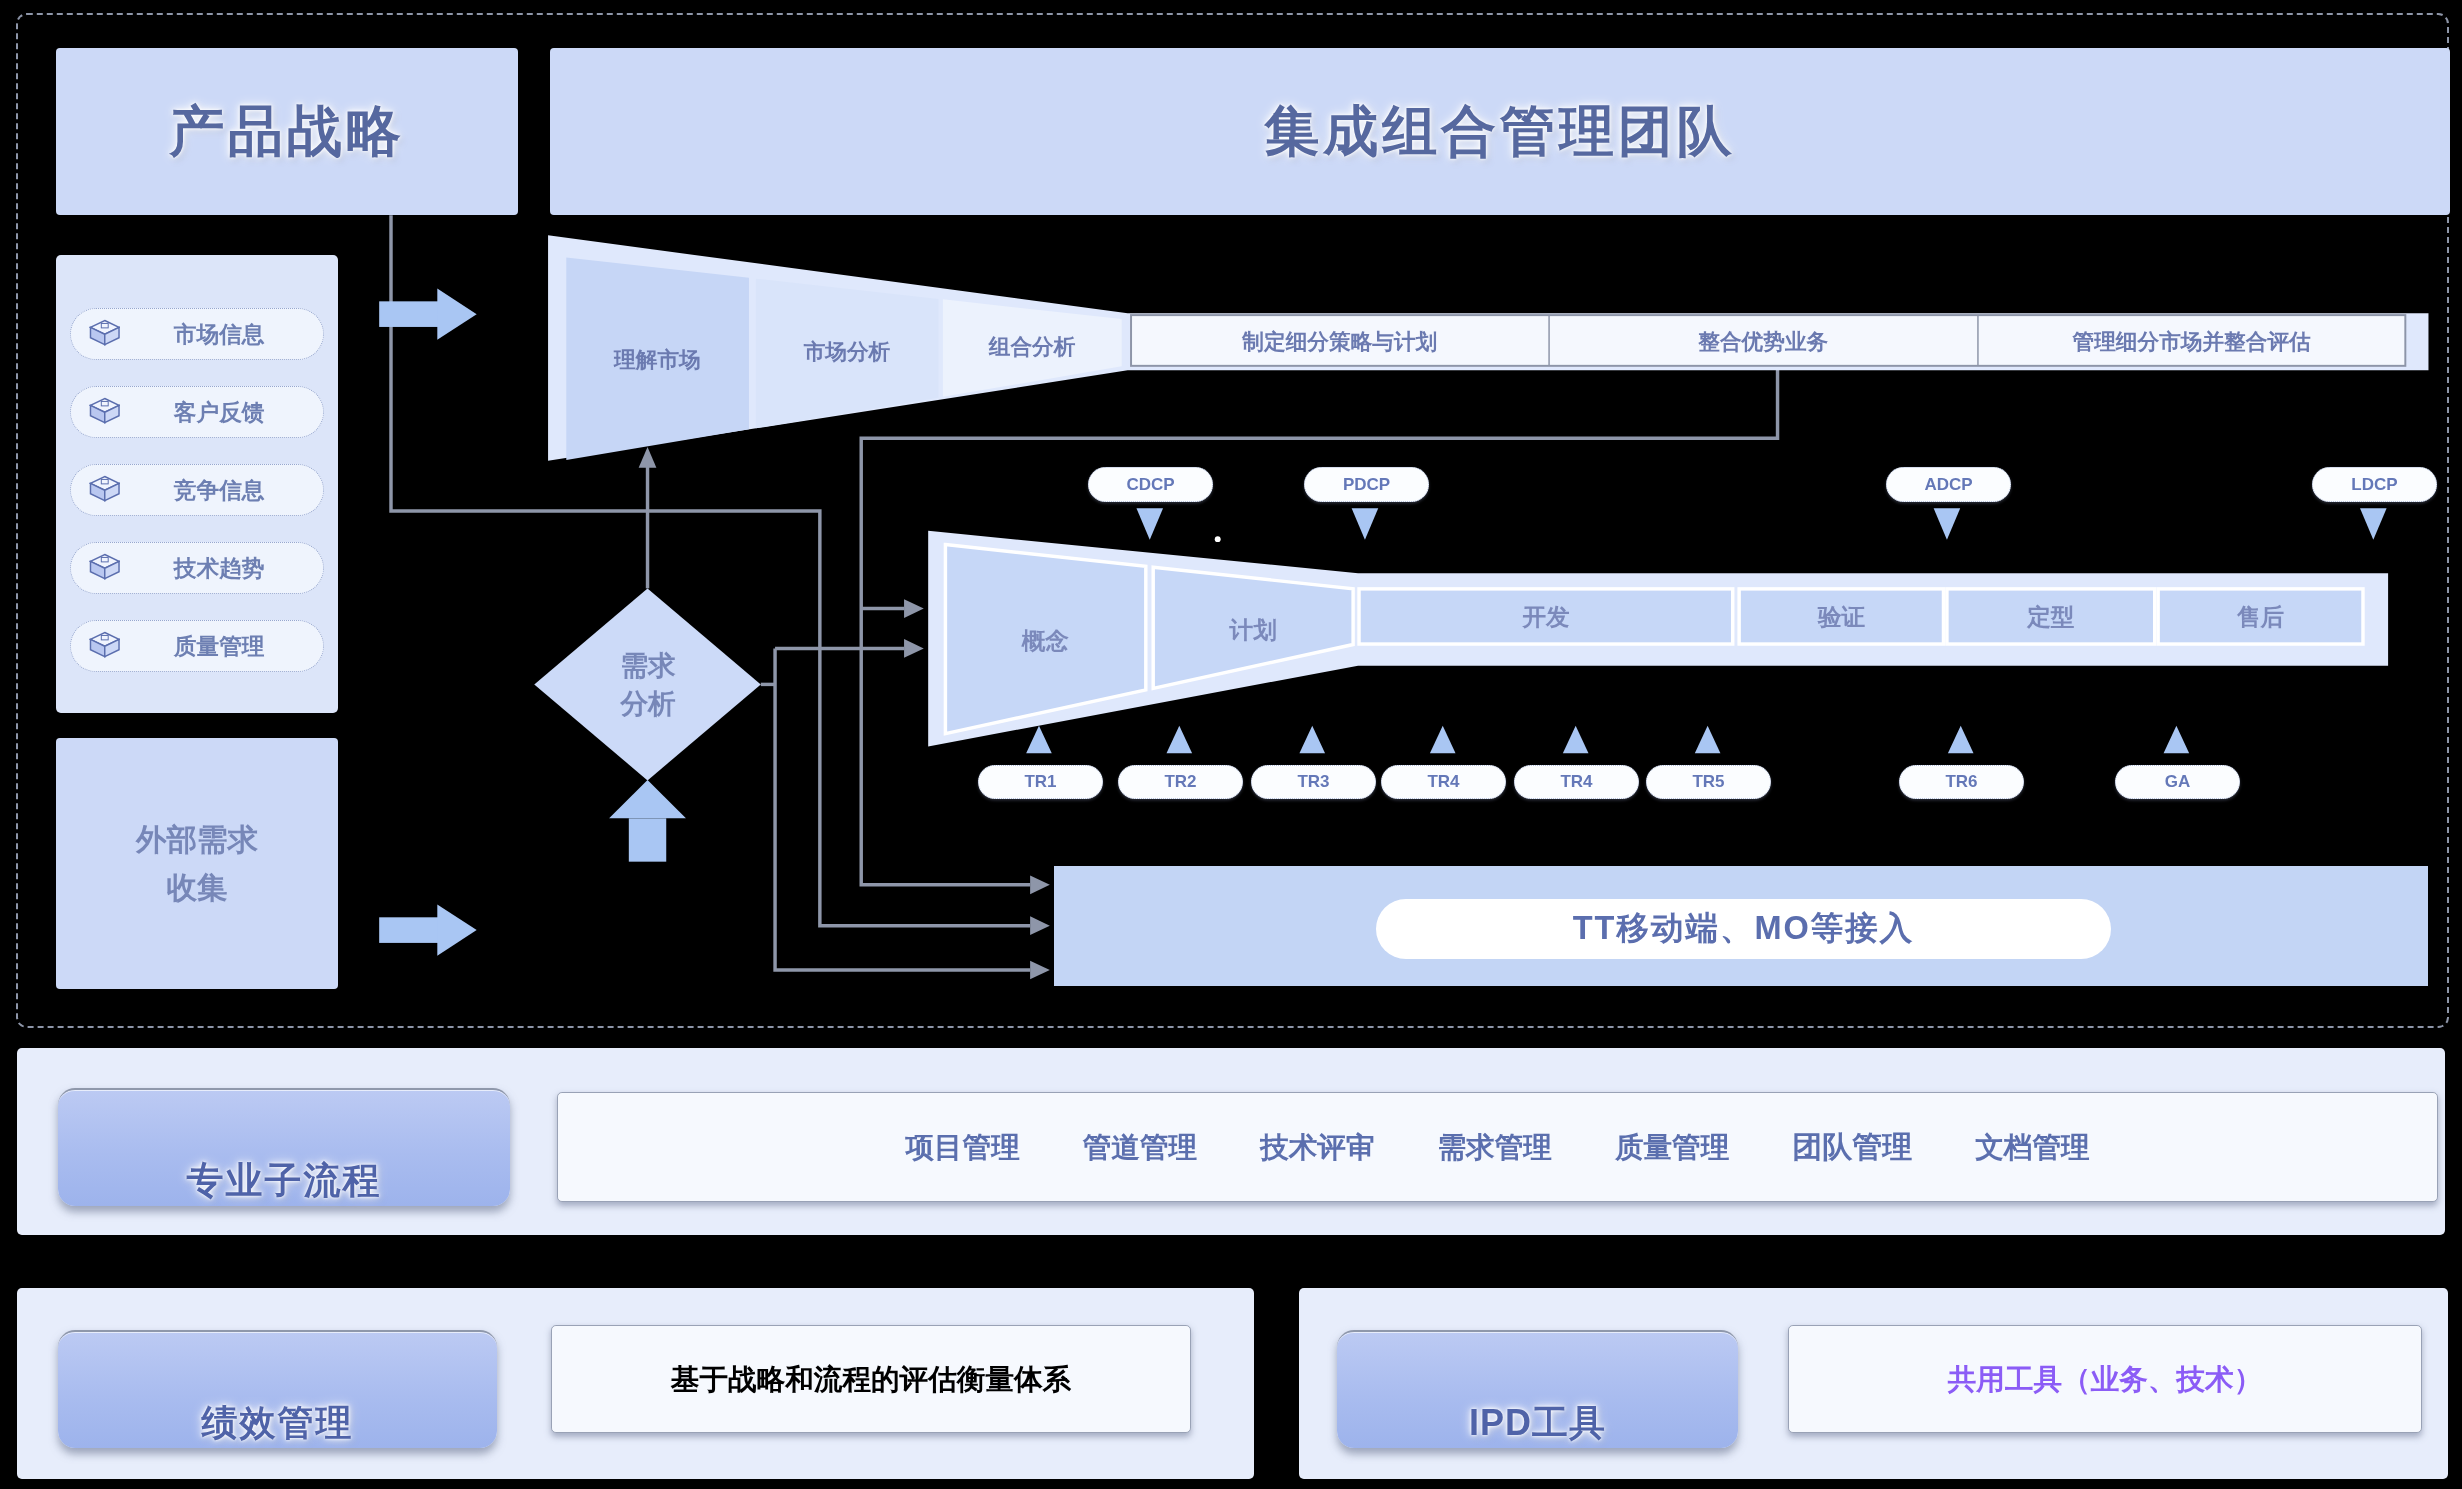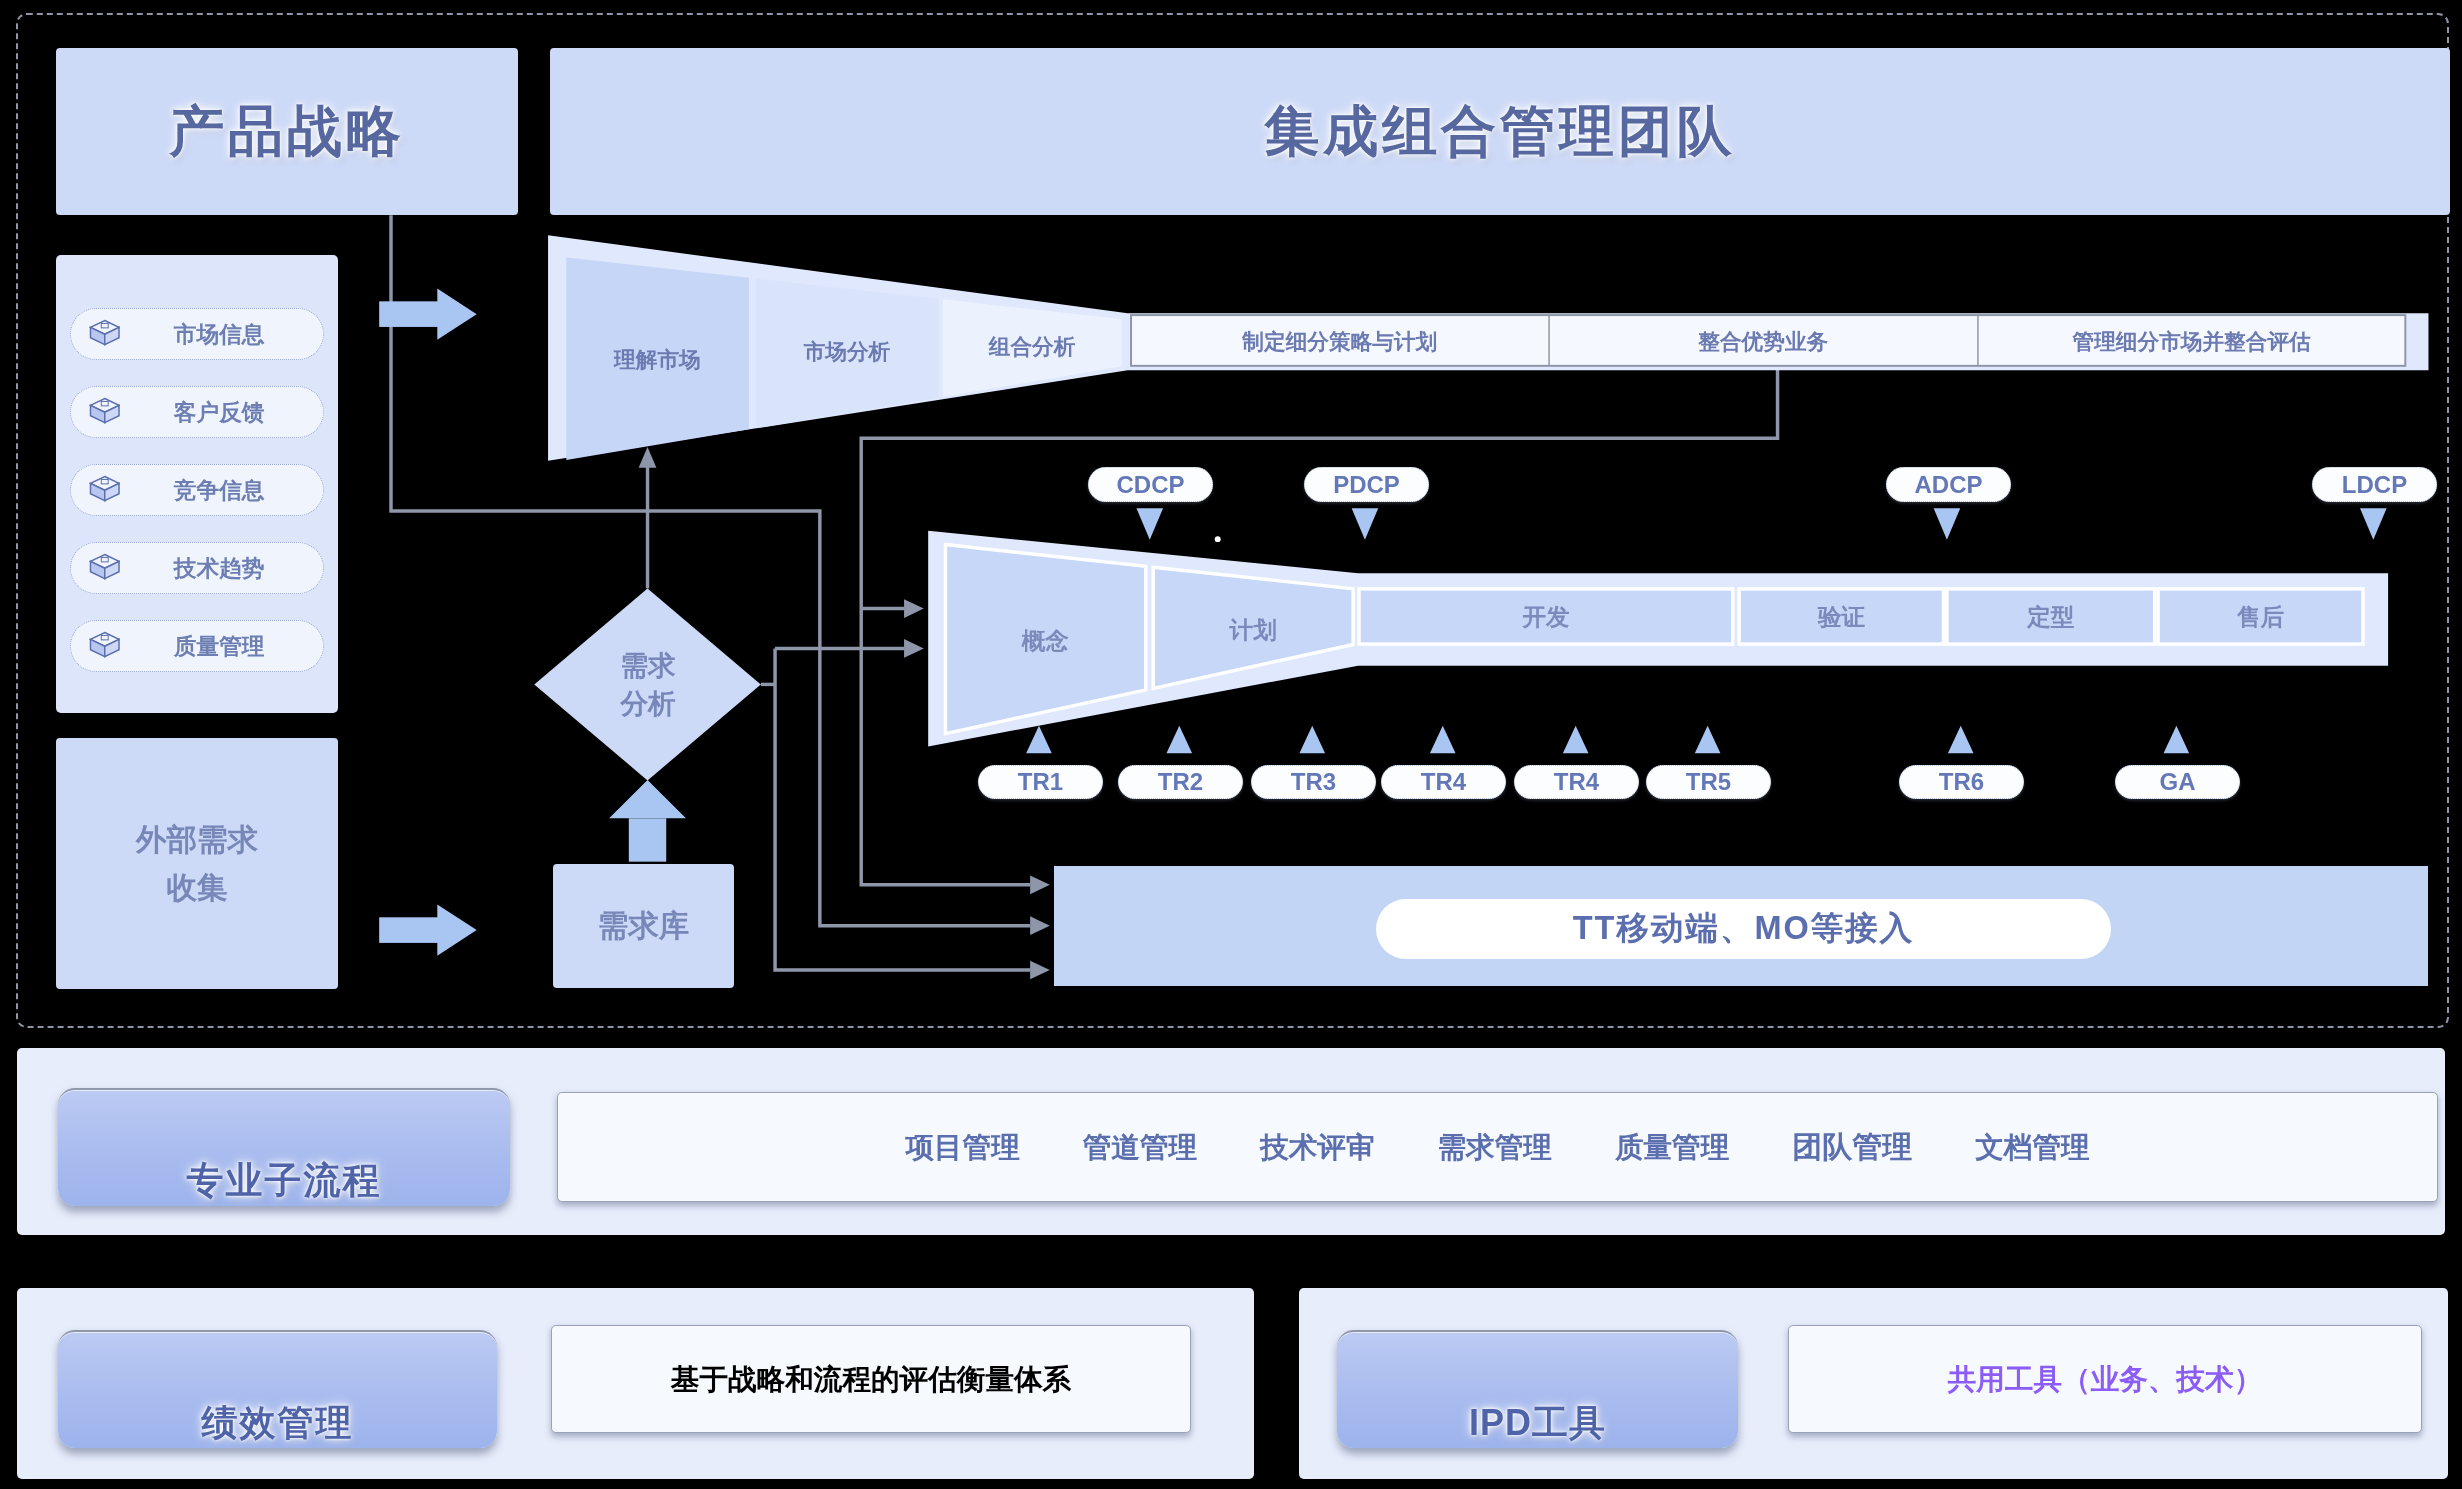--- a/index.html
+++ b/index.html
@@ -15,21 +15,21 @@
       display:flex;align-items:flex-end;justify-content:center;}
   .white-box{background:#f6f9fe;border:1.5px solid #99a2b6;border-radius:4.9px;
       box-shadow:0 3.9px 5.9px rgba(100,110,140,.5);
       display:flex;align-items:center;justify-content:center;}
   .panel{background:#e7edfb;border-radius:4.9px;}
   .pill{background:#eff4fd;border:1.5px dotted #97a7cf;border-radius:29.5px;
       display:flex;align-items:center;gap:12.8px;padding:0 17.7px;box-sizing:border-box;}
   .pill-label{font-size:22.7px;font-weight:700;color:#6d7fb2;flex:1;text-align:center;}
   .tag{background:#fbfdff;border:1.5px dotted #b3c0dc;border-radius:19.7px;
       display:flex;align-items:center;justify-content:center;
-      font-size:24px;font-weight:700;color:#6478b8;box-shadow:0 1.5px 3px rgba(120,130,160,.35);}
+      font-size:17px;font-weight:700;color:#6478b8;box-shadow:0 1.5px 3px rgba(120,130,160,.35);}
   .cell-text{font-weight:700;color:#7787b8;text-align:center;white-space:pre-line;}
   .dashed-frame{border:2.5px dashed #8d95a8;border-radius:10.8px;}
   svg text{font-family:"Liberation Sans","DejaVu Sans",sans-serif;}
 </style>
 </head>
 <body>
 
 <div id="stage">
 
   <div class="abs dashed-frame" style="left:15.8px;top:12.8px;width:2429px;height:1011px;"></div>
@@ -97,23 +97,20 @@
         </svg>
     </span>
     <span class="pill-label">质量管理</span>
   </div>
 
   <div class="abs flat-box" style="left:56px;top:738px;width:282px;height:251px;">
     <span class="cell-text" style="font-size:30.5px;line-height:1.55;">外部需求
 收集</span>
   </div>
 
-  <div class="abs flat-box" style="left:553px;top:864px;width:181px;height:124px;">
-    <span class="cell-text" style="font-size:30.5px;">需求库</span>
-  </div>
 
   <div class="abs" style="left:1054px;top:866px;width:1374px;height:120px;background:#c3d5f5;"></div>
   <div class="abs" style="left:1376px;top:899px;width:735px;height:60px;background:#fff;border-radius:30.5px;
               display:flex;align-items:center;justify-content:center;">
     <span style="font-size:32.5px;font-weight:800;color:#5b6eae;letter-spacing:2px;">TT移动端、MO等接入</span>
   </div>
 
   <svg class="abs" style="left:0;top:0;" width="2462" height="1034" viewBox="0 0 5000 2100">
 
     <g stroke="#8e96a9" stroke-width="7" fill="none">

